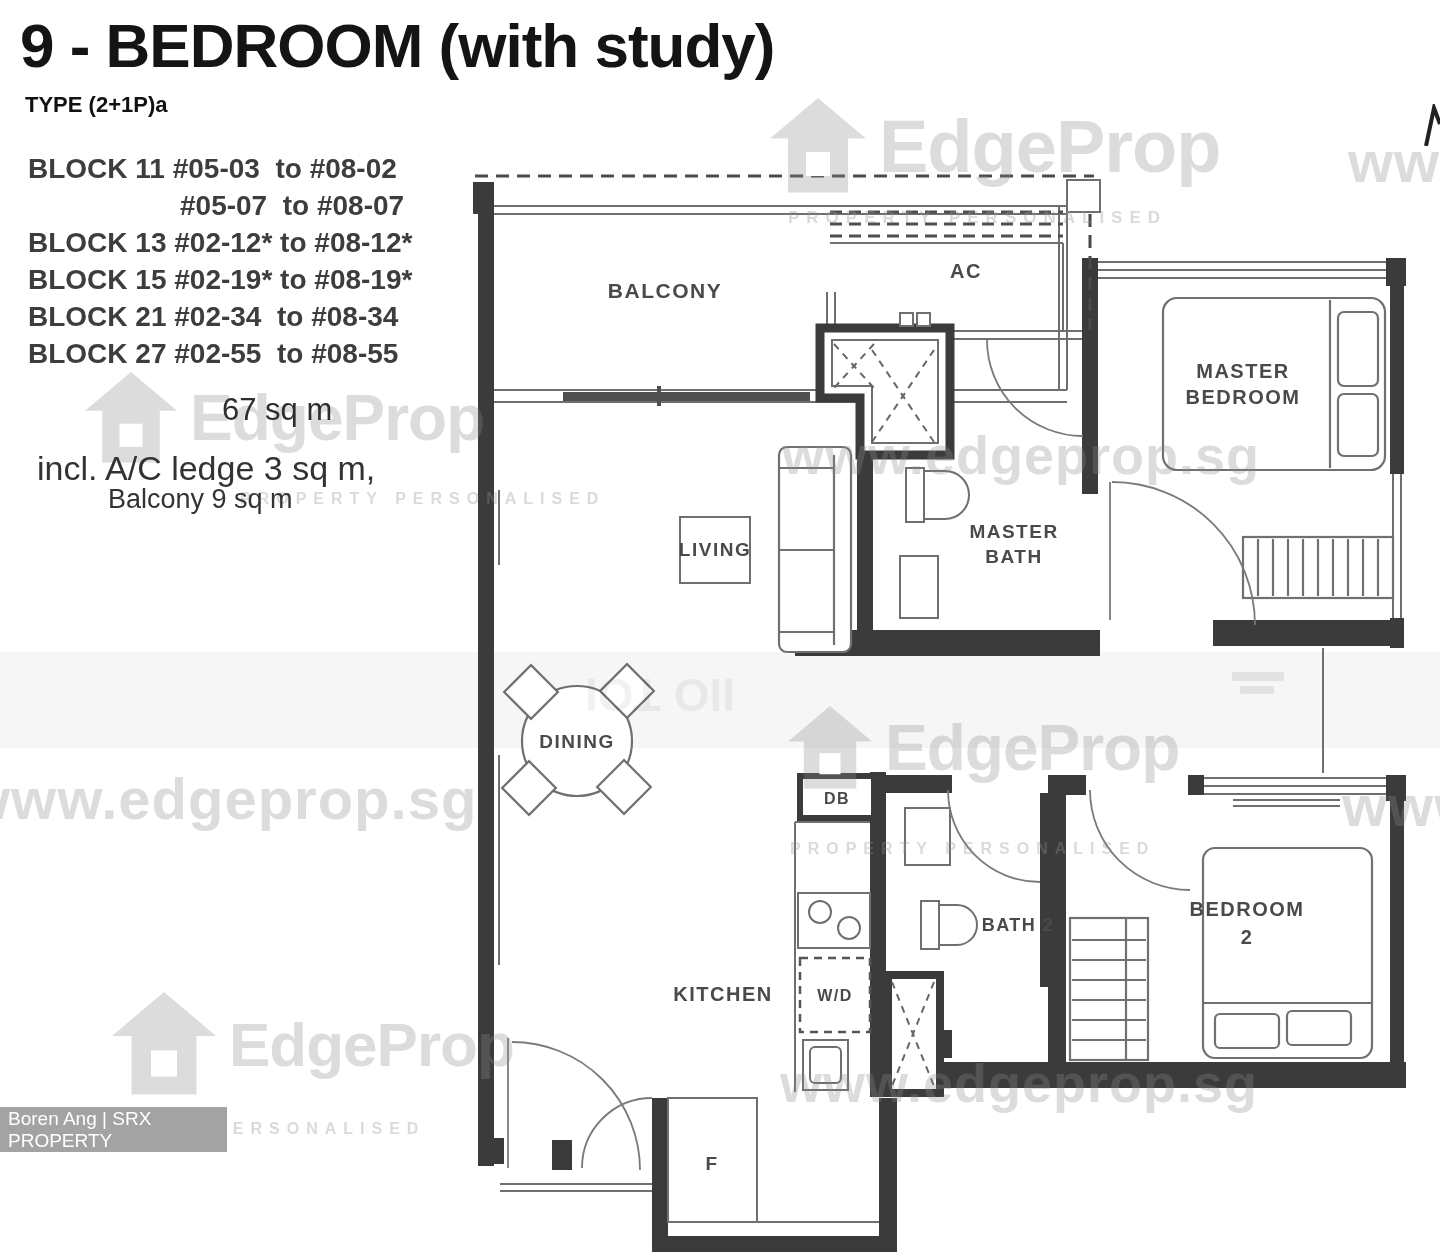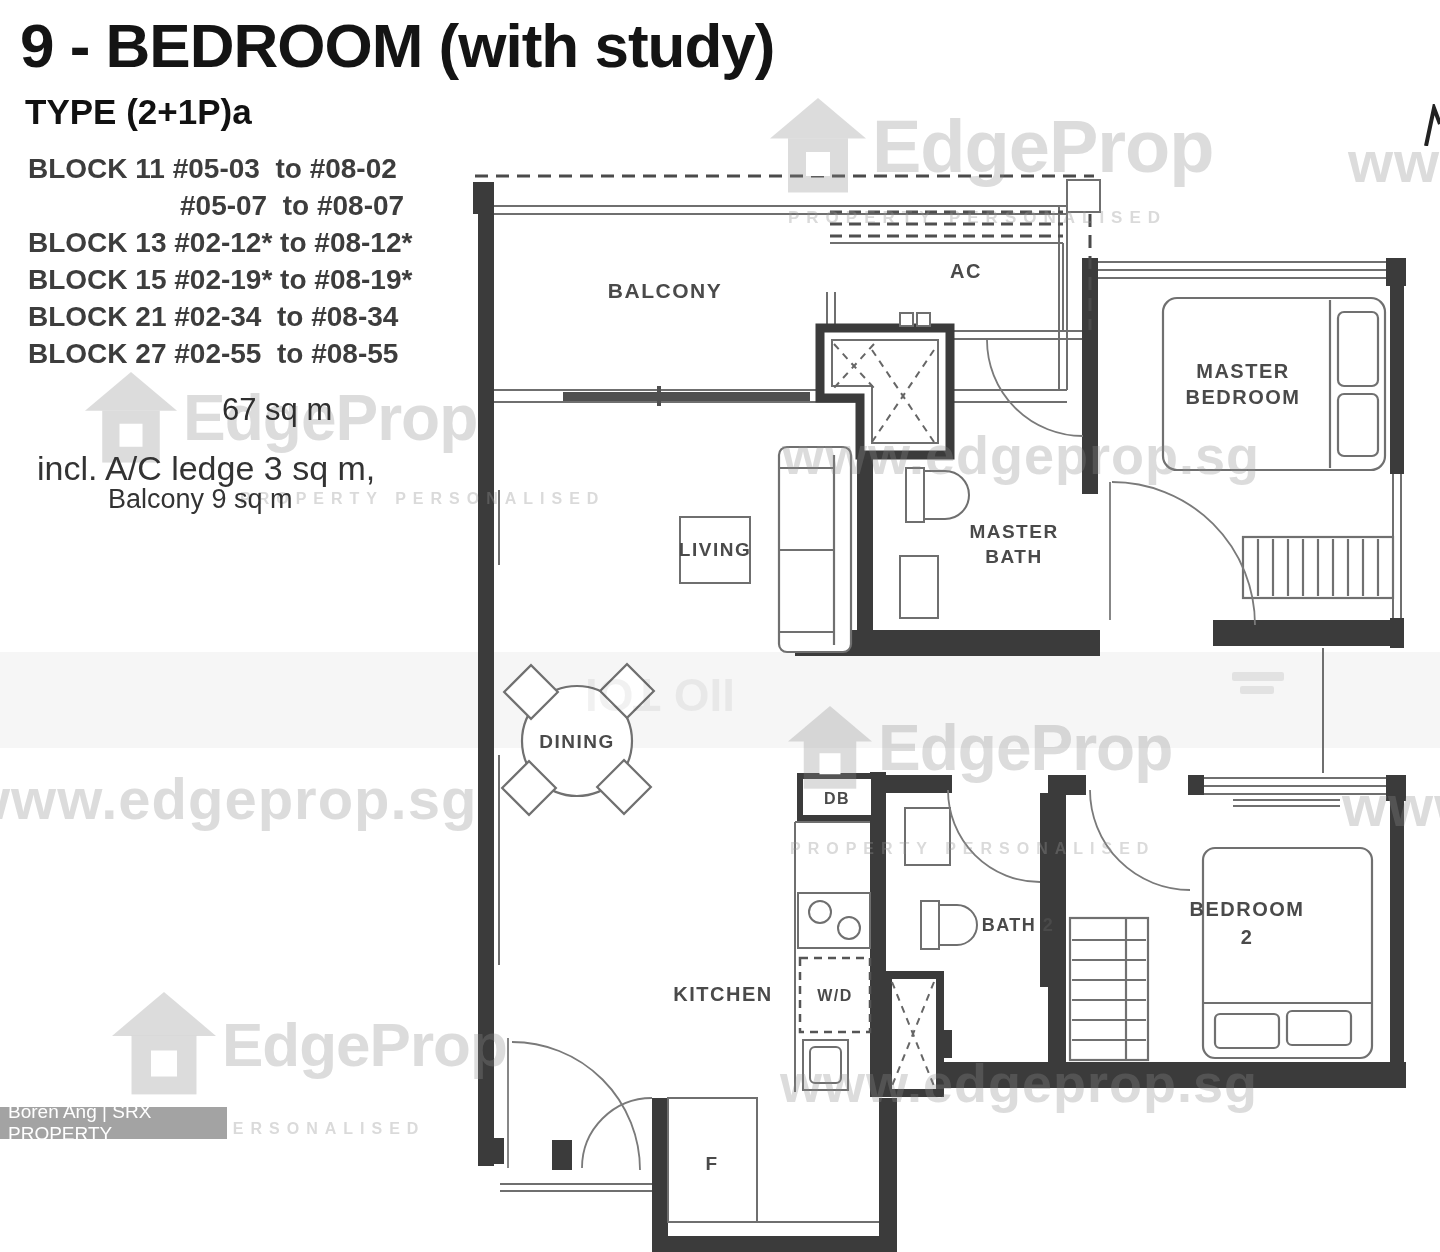--- a/index.html
+++ b/index.html
@@ -9,21 +9,21 @@
     --color-watermark:#d9d9d9;
     --color-badge_bg:#a3a3a3;
     --color-badge_text:#ffffff;
   }
   html,body{margin:0;padding:0;background:#fff;}
   #stage{position:relative;width:1440px;height:1252px;background:#ffffff;overflow:hidden;
          font-family:"Liberation Sans", sans-serif;}
   
   .hdr{position:absolute;z-index:40;color:#1c1c1c;}
   #title{left:20px;top:10px;font-size:62px;font-weight:700;letter-spacing:-1px;color:#141414;}
-  #type-label{left:25px;top:92px;font-size:35px;font-weight:700;color:#111;}
+  #type-label{left:25px;top:92px;font-size:22px;font-weight:700;color:#111;}
   #block-list{left:28px;top:150px;font-size:28px;font-weight:700;color:#3d3d3d;line-height:37px;}
   .block-line{white-space:pre;}
   .block-line.indent{padding-left:152px;}
   #area-size{left:191px;top:392px;font-size:31px;font-weight:400;color:#2e2e2e;margin-left:31px;}
   #area-incl1{left:25px;top:449px;font-size:34px;color:#333;margin-left:12px;}
   #area-incl2{left:108px;top:484px;font-size:27px;color:#333;}
   
   #plan{position:absolute;left:0;top:0;z-index:10;}
   .wall{fill:var(--color-wall);stroke:none;}
   .wline{stroke:var(--color-wall);fill:#ffffff;}
@@ -33,29 +33,29 @@
   .dashH{stroke:#4f4f4f;stroke-width:3;stroke-dasharray:12 7;fill:none;}
   .dashRect{stroke:#555;stroke-width:2.5;stroke-dasharray:8 6;fill:#fff;}
   .xdash{stroke:#666;stroke-width:2;stroke-dasharray:7 6;fill:none;}
   .furn{stroke:#707070;stroke-width:2.2;fill:#ffffff;}
   .arc{stroke:#7a7a7a;stroke-width:1.8;fill:none;}
   .rtext{fill:var(--color-label);font-family:"Liberation Sans",sans-serif;font-weight:700;
          text-anchor:middle;letter-spacing:1.5px;}
   
   .wm-layer{position:absolute;inset:0;z-index:20;pointer-events:none;}
   .wm{position:absolute;color:rgba(138,138,138,.30);}
-  .wm-logo{display:flex;align-items:center;gap:6px;}
+  .wm-logo{display:flex;align-items:center;gap:13px;}
   .wm-brand{font-weight:700;letter-spacing:-1px;}
   .wm-url{font-weight:700;letter-spacing:1px;}
   .wm-tag{font-weight:700;letter-spacing:7px;font-size:17px;color:rgba(150,150,150,.35);white-space:pre;}
   .band{position:absolute;left:0;top:652px;width:1440px;height:96px;background:rgba(0,0,0,0.035);z-index:5;}
   .flip{transform:rotate(180deg);font-weight:700;color:rgba(0,0,0,.055);}
   .smudge{position:absolute;background:rgba(0,0,0,.08);border-radius:2px;}
   
-  #credit-badge{position:absolute;left:0;top:1107px;width:227px;height:32px;z-index:50;
+  #credit-badge{position:absolute;left:0;top:1107px;width:227px;height:45px;z-index:50;
     background:var(--color-badge_bg);display:flex;align-items:center;}
   #credit-badge span{color:var(--color-badge_text);font-size:19px;padding-left:8px;}
 </style>
 </head>
 <body>
 
 <div id="stage">
 
   <div class="band"></div>
 

